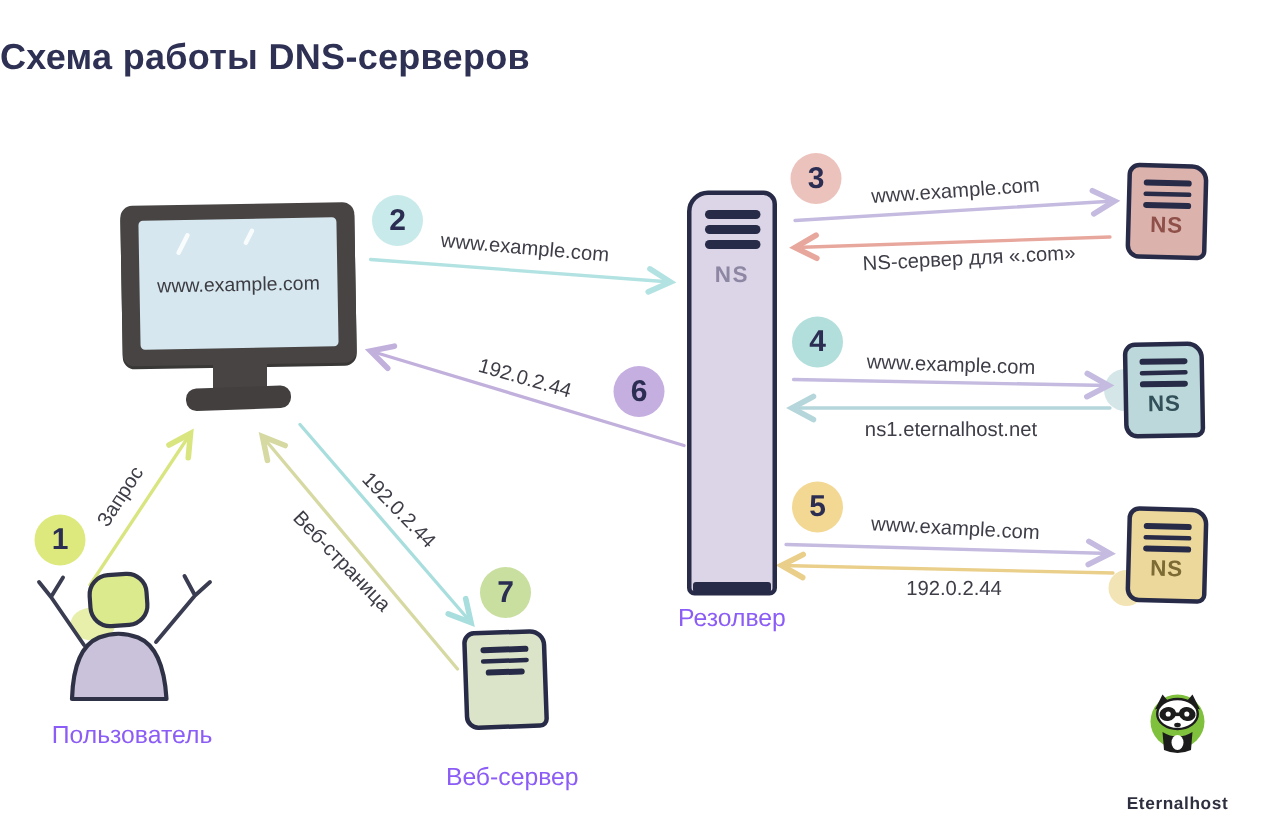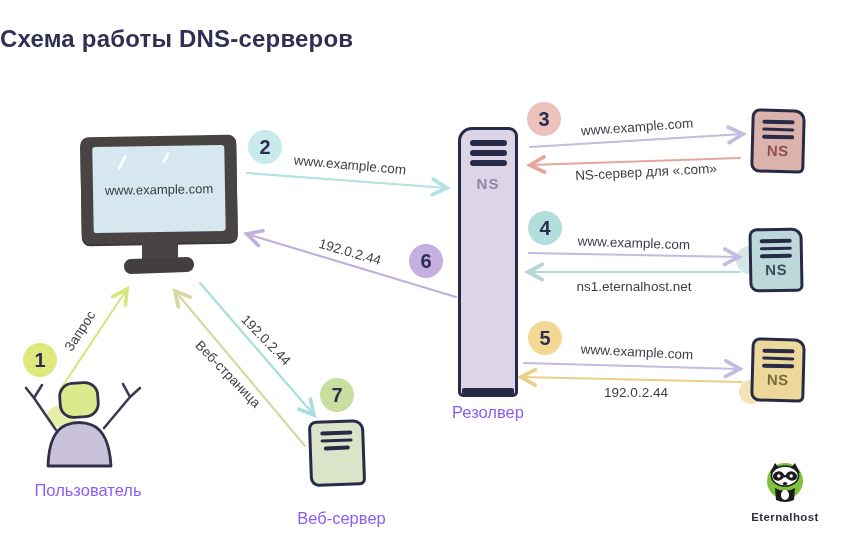--- a/index.html
+++ b/index.html
@@ -70,21 +70,21 @@
   .step.c7{left:320px;top:378px;background:#c8df9f;}
   
   .alabel{
     position:absolute;z-index:3;font-size:13.5px;color:#3e3e48;white-space:nowrap;
   }
   .node-label{
     position:absolute;z-index:3;font-size:16.5px;color:#8b5cf6;white-space:nowrap;text-align:center;
   }
   
   .logo{position:absolute;left:742px;top:460px;width:86px;z-index:2;text-align:center;}
-  .logo-text{font-size:11.5px;font-weight:bold;color:#2e3040;letter-spacing:.4px;margin-top:1px;}
+  .logo-text{font-size:11.5px;font-weight:bold;color:#2e3040;letter-spacing:.4px;margin-top:19px;}
 </style>
 </head>
 <body>
 
 <div class="stage">
 
   <div class="title">Схема работы DNS-серверов</div>
 
   <div class="blob" style="left:736px;top:246px;width:28px;height:28px;background:#d4e6e8;"></div>
   <div class="blob" style="left:739px;top:380px;width:24px;height:24px;background:#f2e4b4;"></div>

